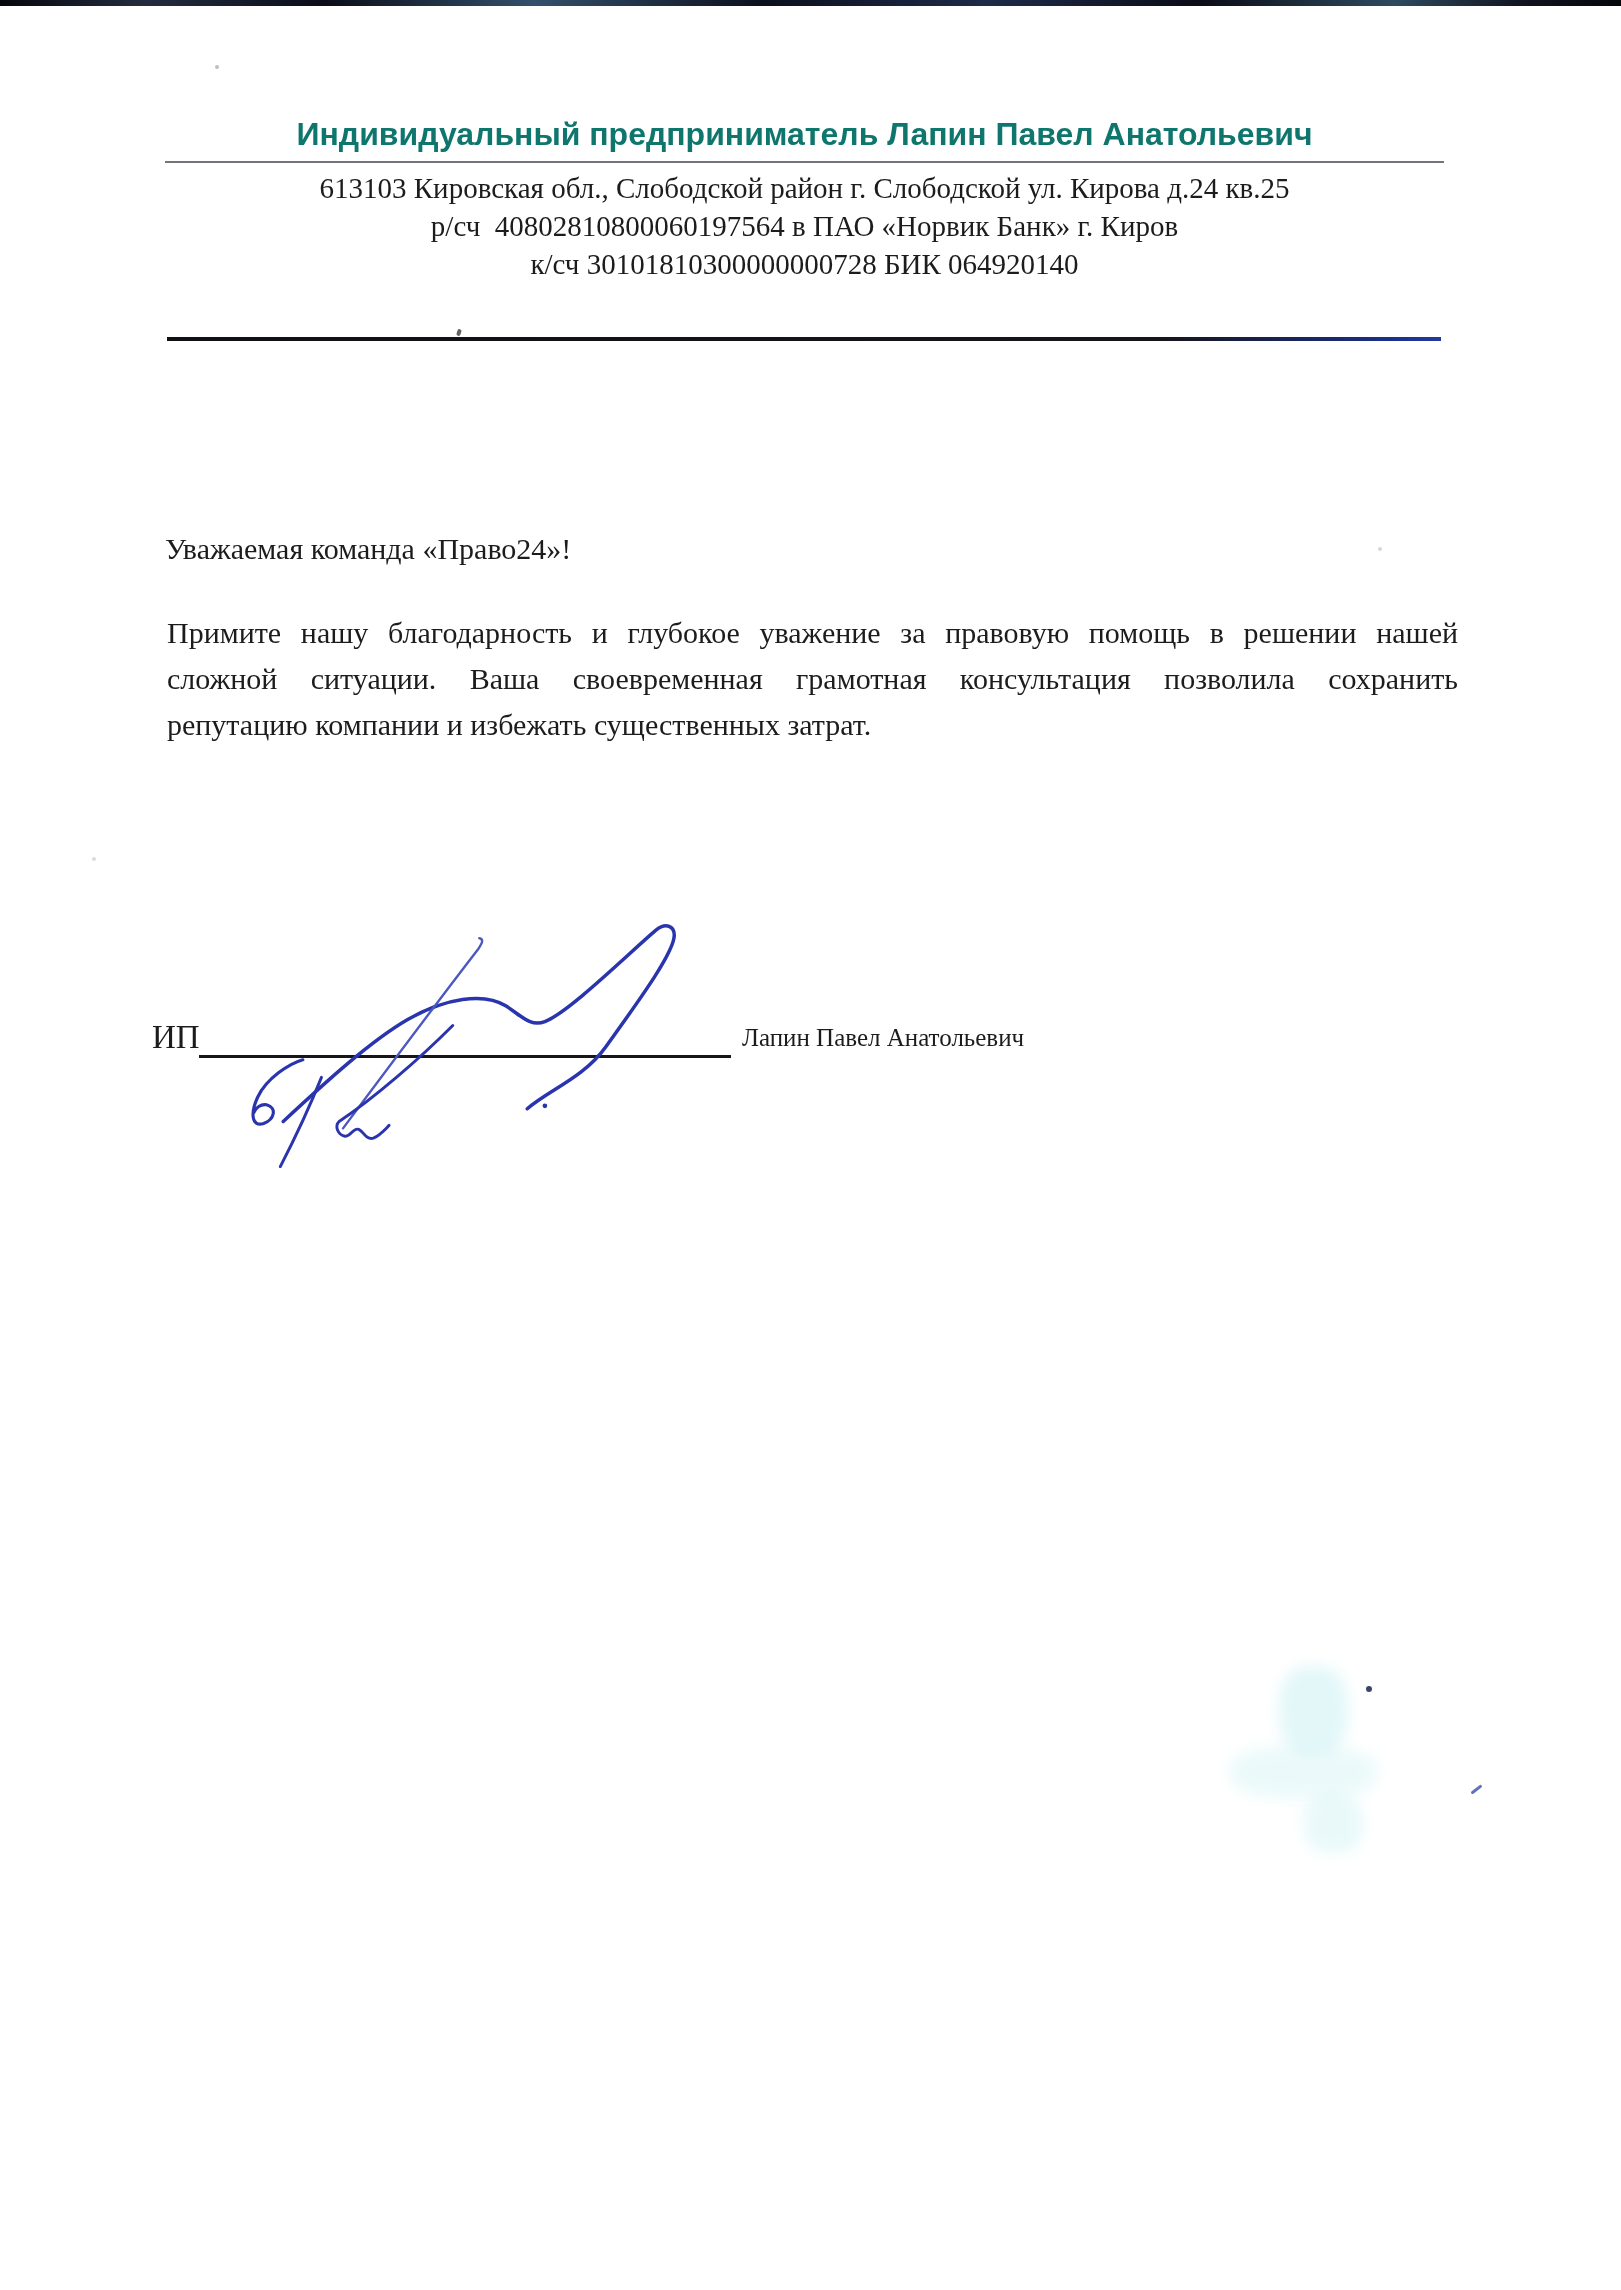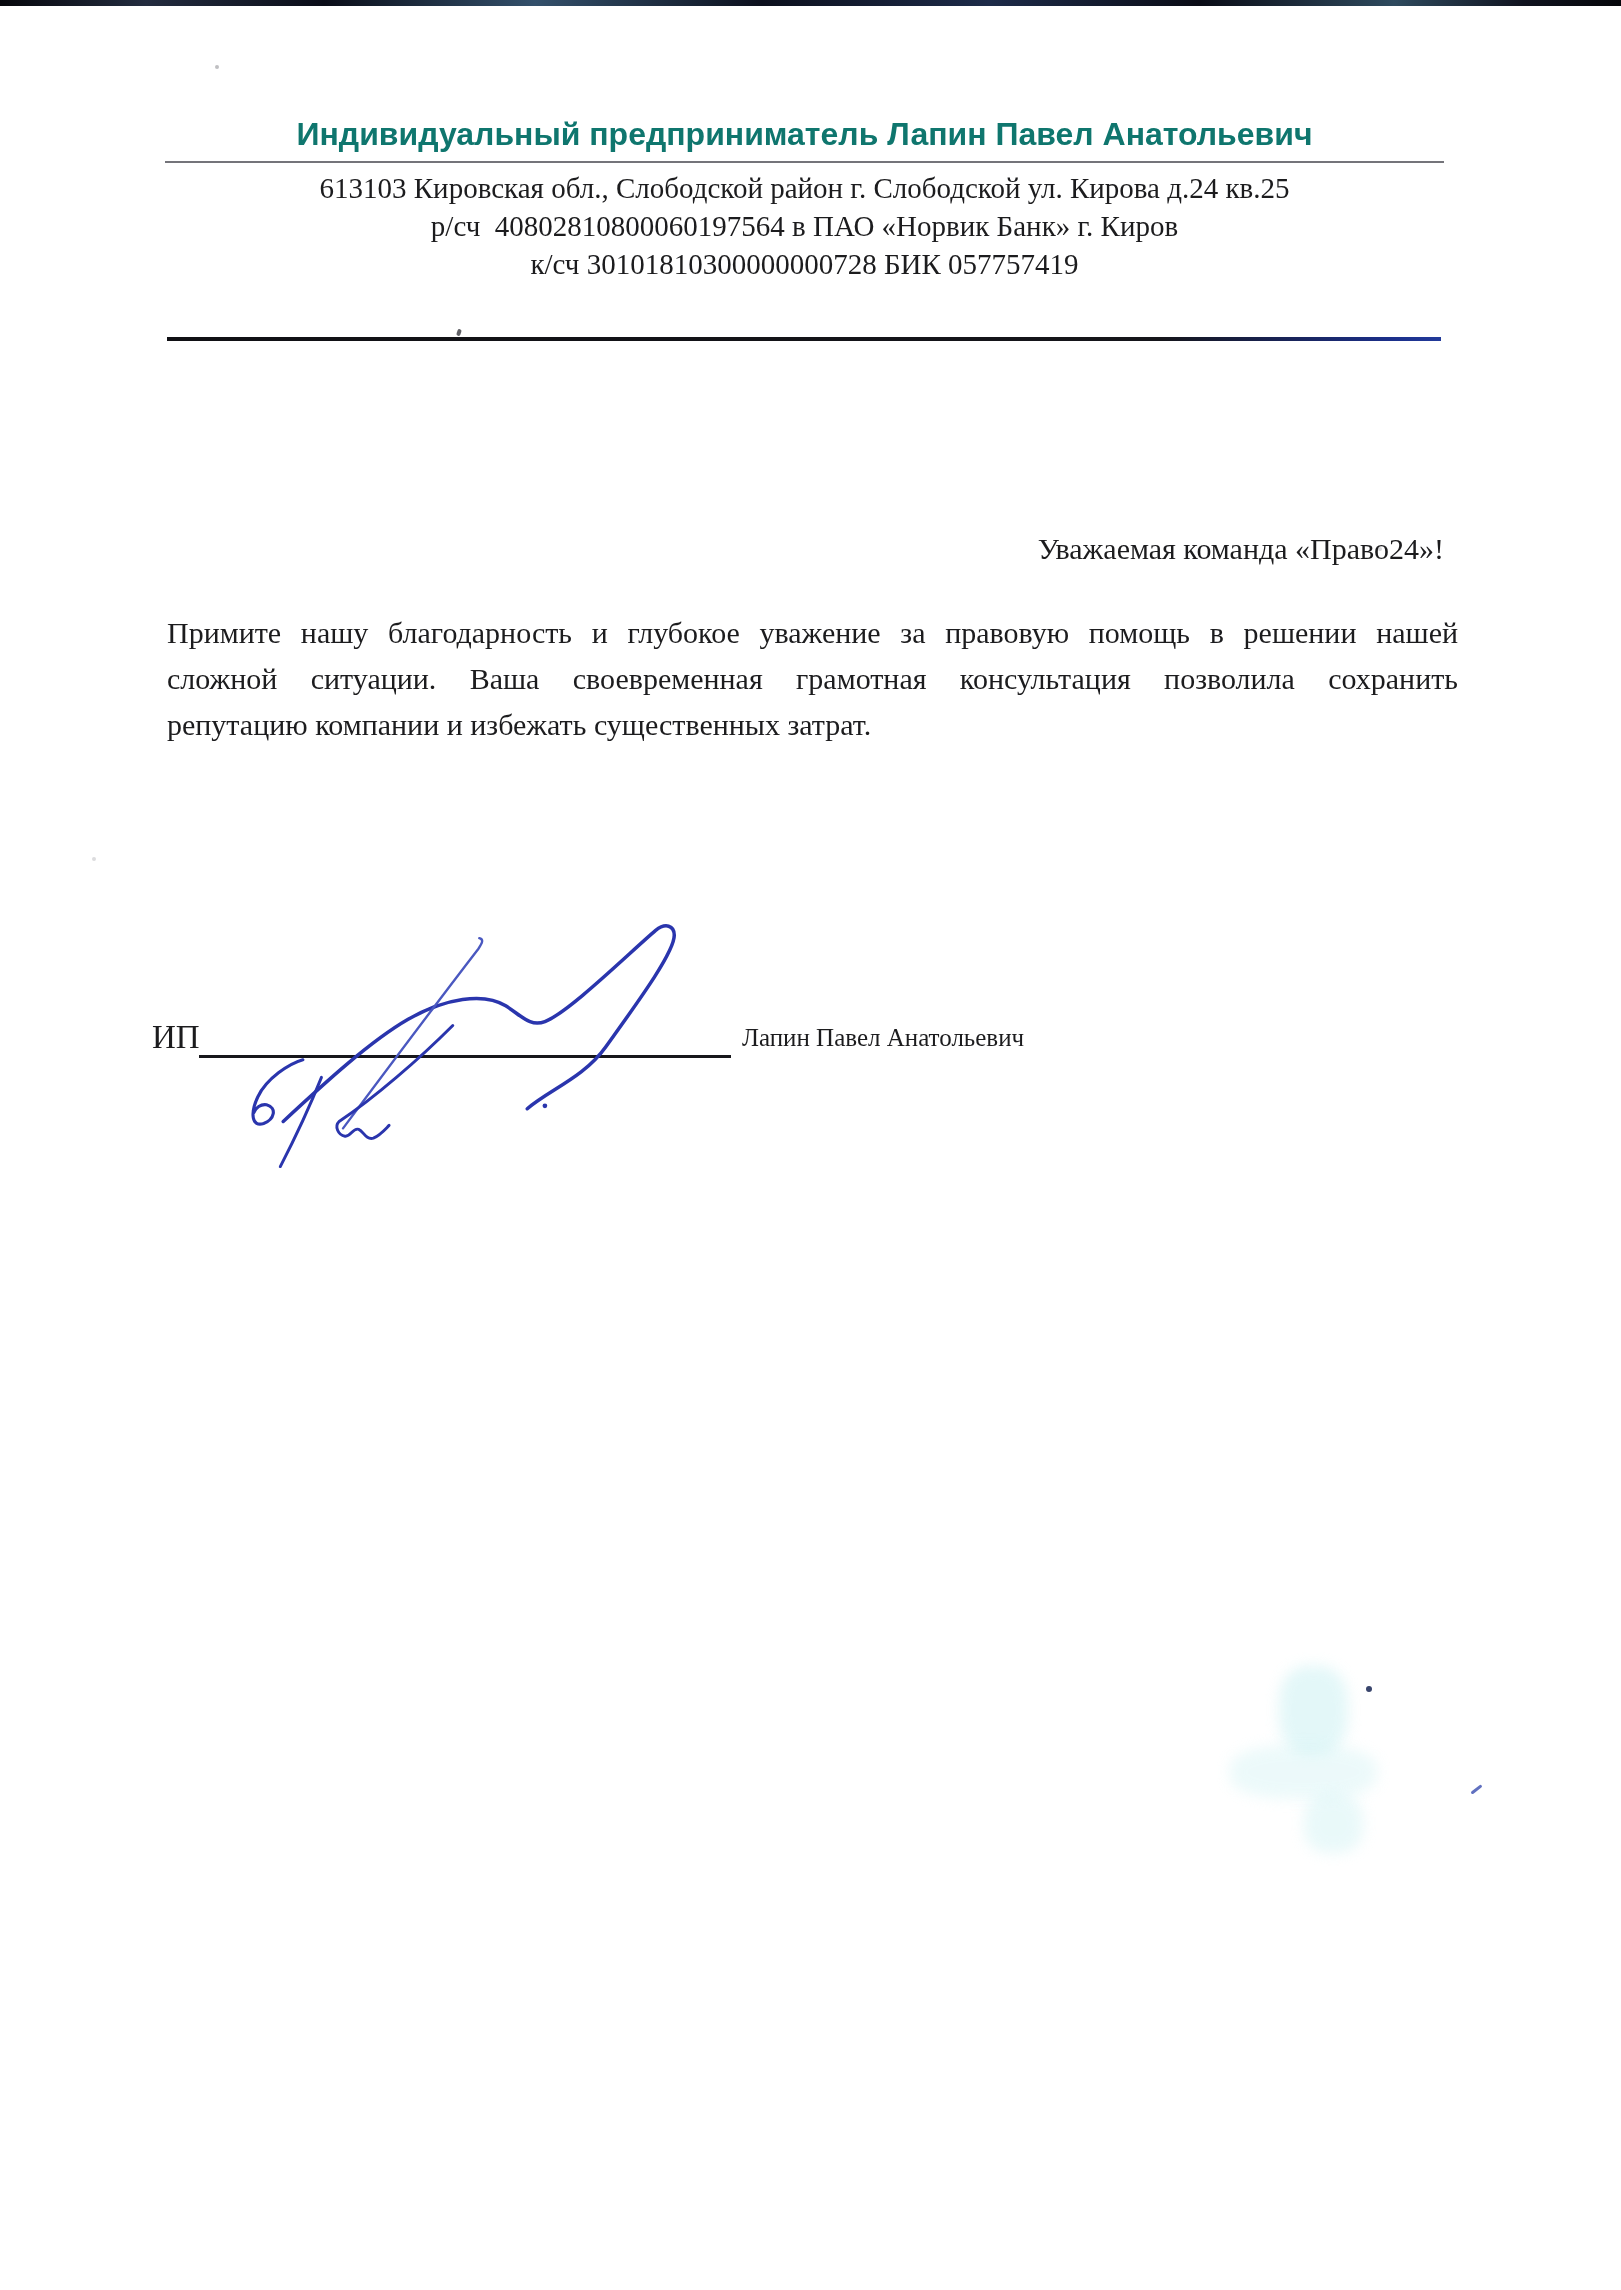--- a/index.html
+++ b/index.html
@@ -39,21 +39,21 @@
     text-align: center; font-size: 29px; line-height: 38px;
   }
   .rule-thick {
     position: absolute; top: 337px; left: 167px; width: 1274px; height: 3.9px;
     background: linear-gradient(90deg, #101014 0%, #15151a 78%, #1b2f8a 96%, #223a9a 100%);
   }
 
   
   .salutation {
     position: absolute; top: 532px; left: 165px; width: 1279px;
-    text-align: right; font-size: 30px;
+    text-align: left; font-size: 30px;
   }
   .para { position: absolute; left: 167px; width: 1291px; font-size: 30px; }
   .para-1 { top: 610px; }
   .para-2 { top: 754px; }
   .body-line { line-height: 46px; white-space: normal; }
   .body-line.stretch { text-align: justify; text-align-last: justify; }
 
   
   .sig-prefix {
     position: absolute; top: 1016px; left: 152px;
@@ -91,21 +91,21 @@
 <div class="page">
 
   <div class="scan-band"></div>
 
   <div class="header-title">Индивидуальный предприниматель Лапин Павел Анатольевич</div>
   <div class="rule-thin"></div>
 
   <div class="address-block">
     <div class="addr-line">613103 Кировская обл., Слободской район г. Слободской ул. Кирова д.24 кв.25</div>
     <div class="addr-line">р/сч&nbsp; 40802810800060197564 в ПАО «Норвик Банк» г. Киров</div>
-    <div class="addr-line">к/сч 30101810300000000728 БИК 057757419</div>
+    <div class="addr-line">к/сч 30101810300000000728 БИК 064920140</div>
   </div>
 
   <div class="rule-thick"></div>
 
   <div class="salutation">Уважаемая команда «Право24»!</div>
 
   <div class="para para-1">
     <div class="body-line stretch">Примите нашу благодарность и глубокое уважение за правовую помощь в решении нашей</div>
     <div class="body-line stretch">сложной ситуации. Ваша своевременная грамотная консультация позволила сохранить</div>
     <div class="body-line">репутацию компании и избежать существенных затрат.</div>

